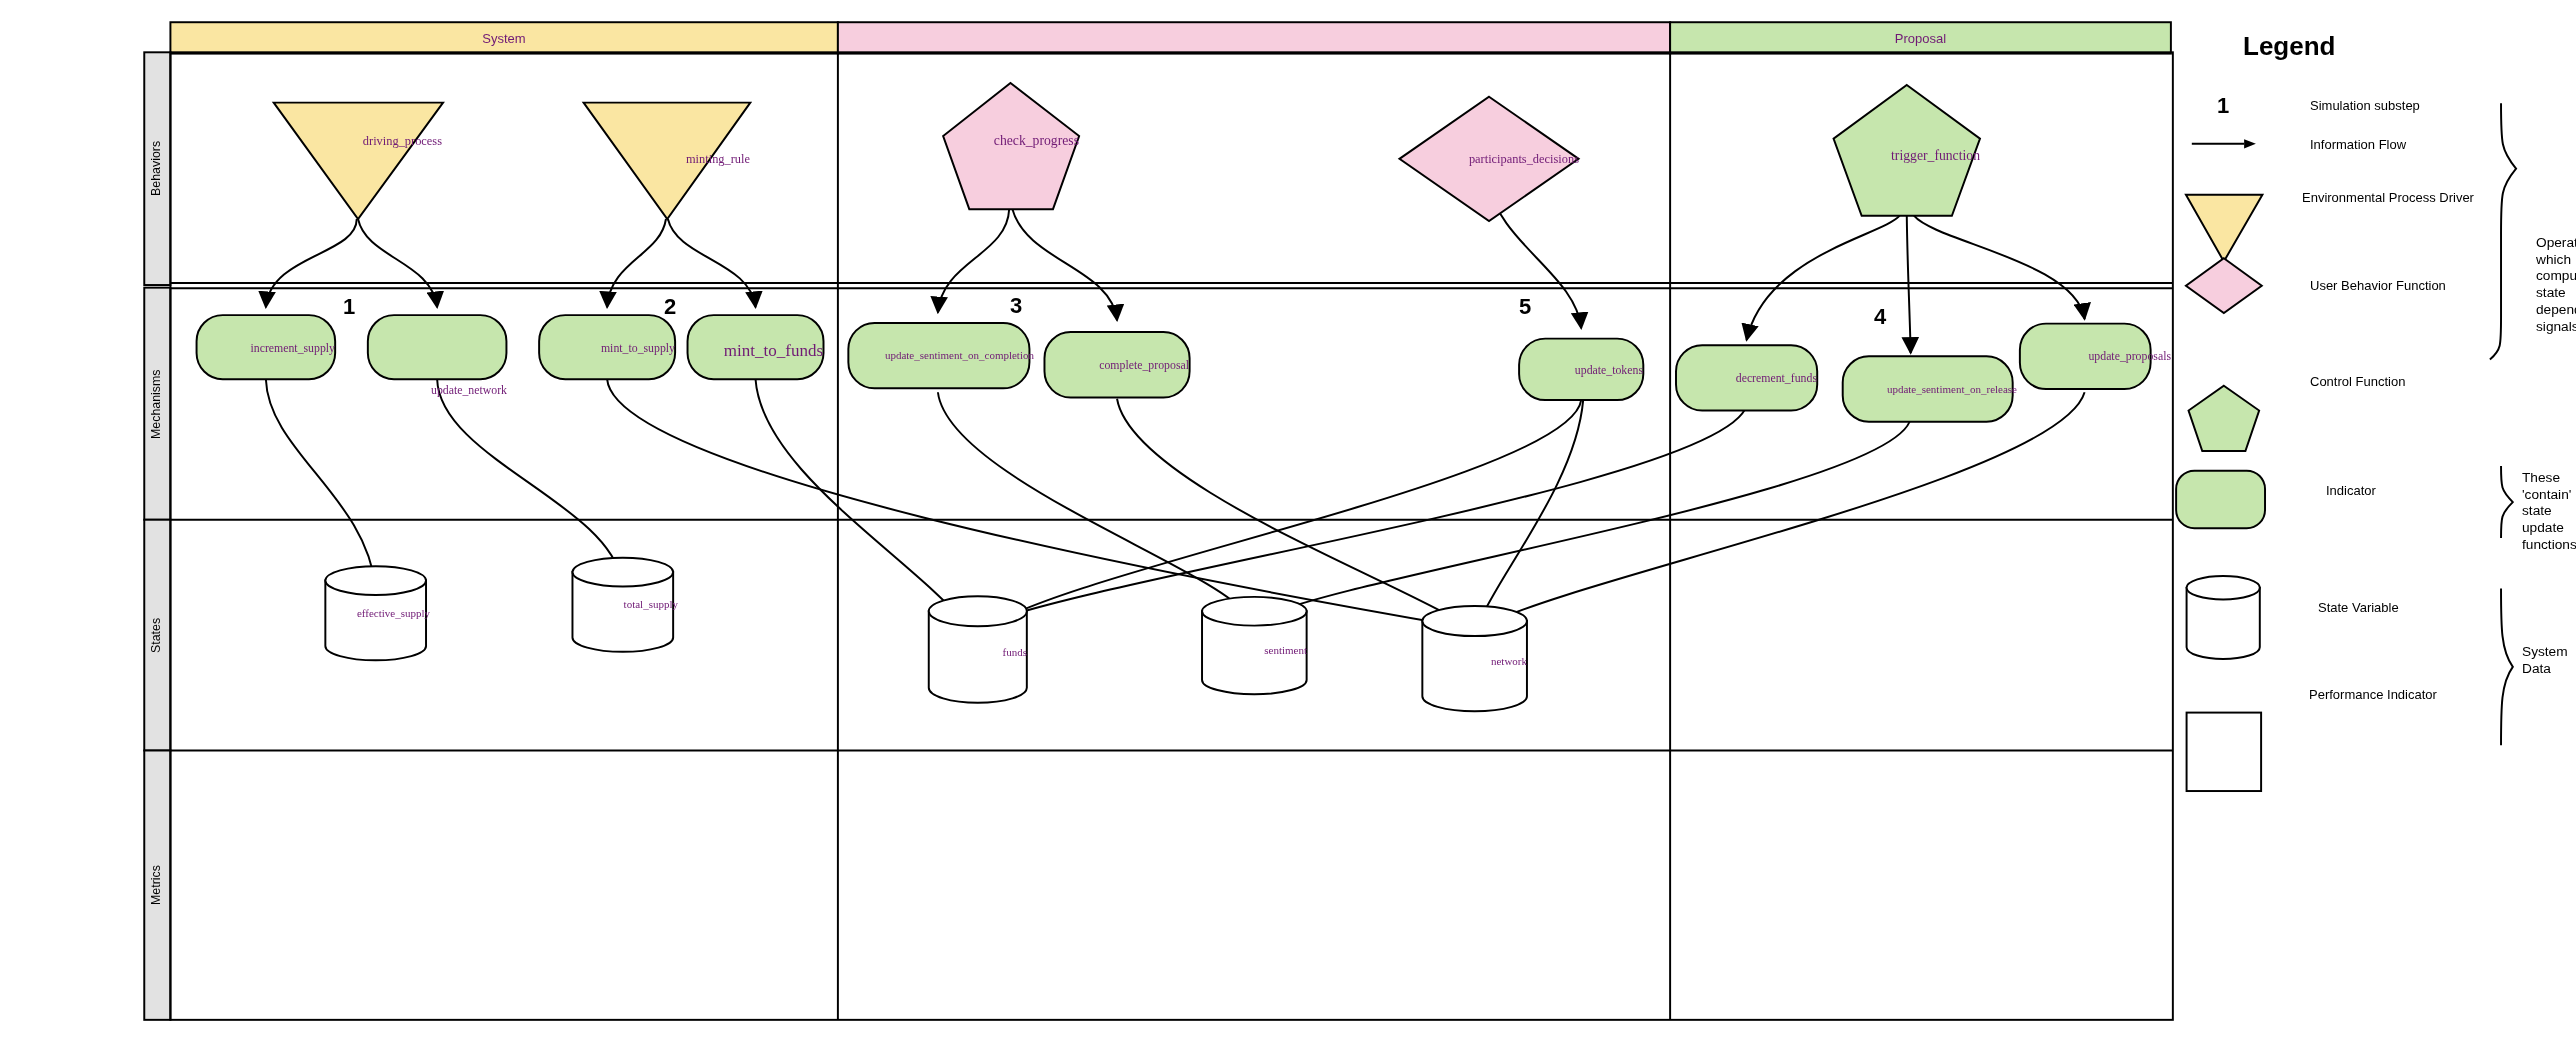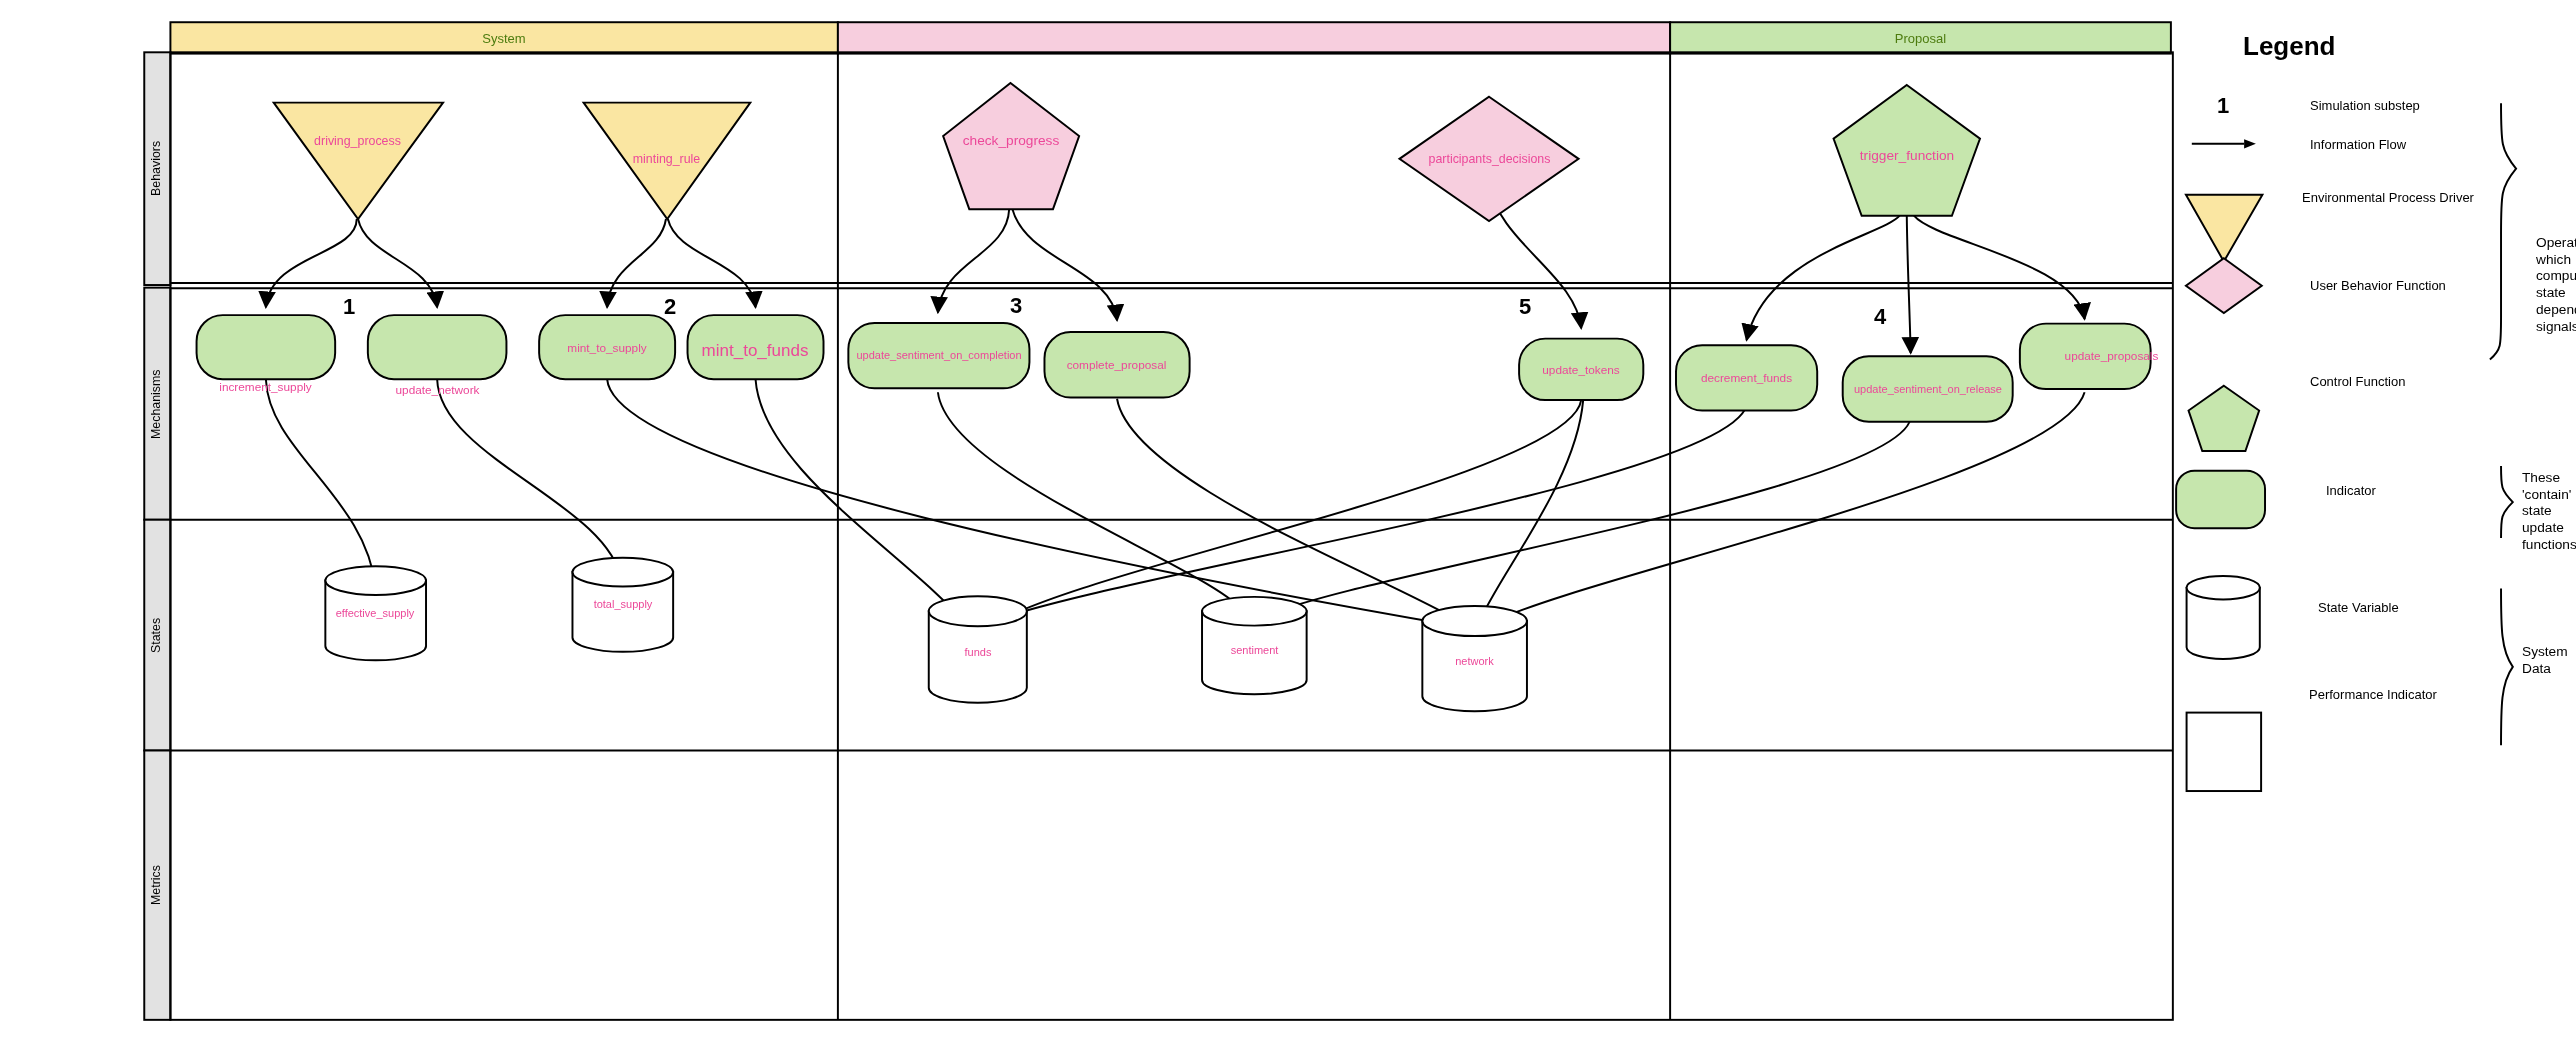--- a/index.html
+++ b/index.html
@@ -1,20 +1,20 @@
 <!DOCTYPE html>
 <html style="font-size:10.5px"><head>
 <meta charset="utf-8">
 <style>
   html,body{margin:0;padding:0;background:#ffffff;}
   body{width:2576px;height:1046px;font-family:"Liberation Sans",sans-serif;position:relative;overflow:hidden;}
   .canvas{position:absolute;left:0;top:0;width:2576px;height:1046px;}
   svg.layer{position:absolute;left:0;top:0;width:2576px;height:1046px;overflow:visible;}
-  .node-label{position:absolute;text-align:center;color:#ec4899;pointer-events:none;white-space:nowrap;}
-  .hdr-label{position:absolute;text-align:center;font-size:13px;color:#4d7c0f;}
+  .node-label{position:absolute;text-align:right;color:#701a75;pointer-events:none;white-space:nowrap;font-family:Liberation Serif, serif;}
+  .hdr-label{position:absolute;text-align:center;font-size:13px;color:#701a75;}
   .rowlbl{position:absolute;font-size:12.4px;color:#000;
           writing-mode:vertical-rl;transform:rotate(180deg);text-align:center;}
   .substep{position:absolute;font-size:22px;font-weight:bold;color:#000;}
   .legend-title{position:absolute;font-size:26px;font-weight:bold;color:#000;}
   .legend-text{position:absolute;font-size:13px;color:#000;line-height:1.25;}
   .legend-num{position:absolute;font-size:22px;font-weight:bold;color:#000;}
   .brace-text{position:absolute;font-size:13.7px;color:#000;line-height:1.22;width:72px;}
 </style>
 </head>
 <body>
@@ -106,21 +106,21 @@
     <rect x="562" y="482" width="212" height="98" rx="40" ry="40" fill="#c6e6ad" stroke="#000" stroke-width="3"></rect>
     <rect x="824" y="482" width="208" height="98" rx="40" ry="40" fill="#c6e6ad" stroke="#000" stroke-width="3"></rect>
     <rect x="1051" y="482" width="208" height="98" rx="40" ry="40" fill="#c6e6ad" stroke="#000" stroke-width="3"></rect>
     <rect x="1297" y="494" width="277" height="100" rx="40" ry="40" fill="#c6e6ad" stroke="#000" stroke-width="3"></rect>
     <rect x="1597" y="508" width="222" height="100" rx="40" ry="40" fill="#c6e6ad" stroke="#000" stroke-width="3"></rect>
     <rect x="2323" y="518" width="190" height="94" rx="40" ry="40" fill="#c6e6ad" stroke="#000" stroke-width="3"></rect>
     <rect x="2563" y="528" width="216" height="100" rx="40" ry="40" fill="#c6e6ad" stroke="#000" stroke-width="3"></rect>
     <rect x="2818" y="545" width="260" height="100" rx="40" ry="40" fill="#c6e6ad" stroke="#000" stroke-width="3"></rect>
     <rect x="3089" y="495" width="200" height="100" rx="40" ry="40" fill="#c6e6ad" stroke="#000" stroke-width="3"></rect>
   </svg>
-  <div class="node-label" style="left:196px;top:341px;width:139px;font-size:11.8px;margin-top:39px;">increment_supply</div>
+  <div class="node-label" style="left:196px;top:341px;width:139px;font-size:11.8px;">increment_supply</div>
   <div class="node-label" style="left:368px;top:341px;width:139px;font-size:11.8px;margin-top:42px;">update_network</div>
   <div class="node-label" style="left:539px;top:341px;width:136px;font-size:11.8px;">mint_to_supply</div>
   <div class="node-label" style="left:687px;top:341px;width:136px;font-size:17px;">mint_to_funds</div>
   <div class="node-label" style="left:844px;top:349px;width:190px;font-size:11px;">update_sentiment_on_completion</div>
   <div class="node-label" style="left:1044px;top:358px;width:145px;font-size:11.8px;">complete_proposal</div>
   <div class="node-label" style="left:1519px;top:363px;width:124px;font-size:11.8px;">update_tokens</div>
   <div class="node-label" style="left:1676px;top:371px;width:141px;font-size:11.8px;">decrement_funds</div>
   <div class="node-label" style="left:1839px;top:383px;width:178px;font-size:11px;">update_sentiment_on_release</div>
   <div class="node-label" style="left:2020px;top:349px;width:119px;font-size:11.8px;padding-left:32px;">update_proposals</div>
 

